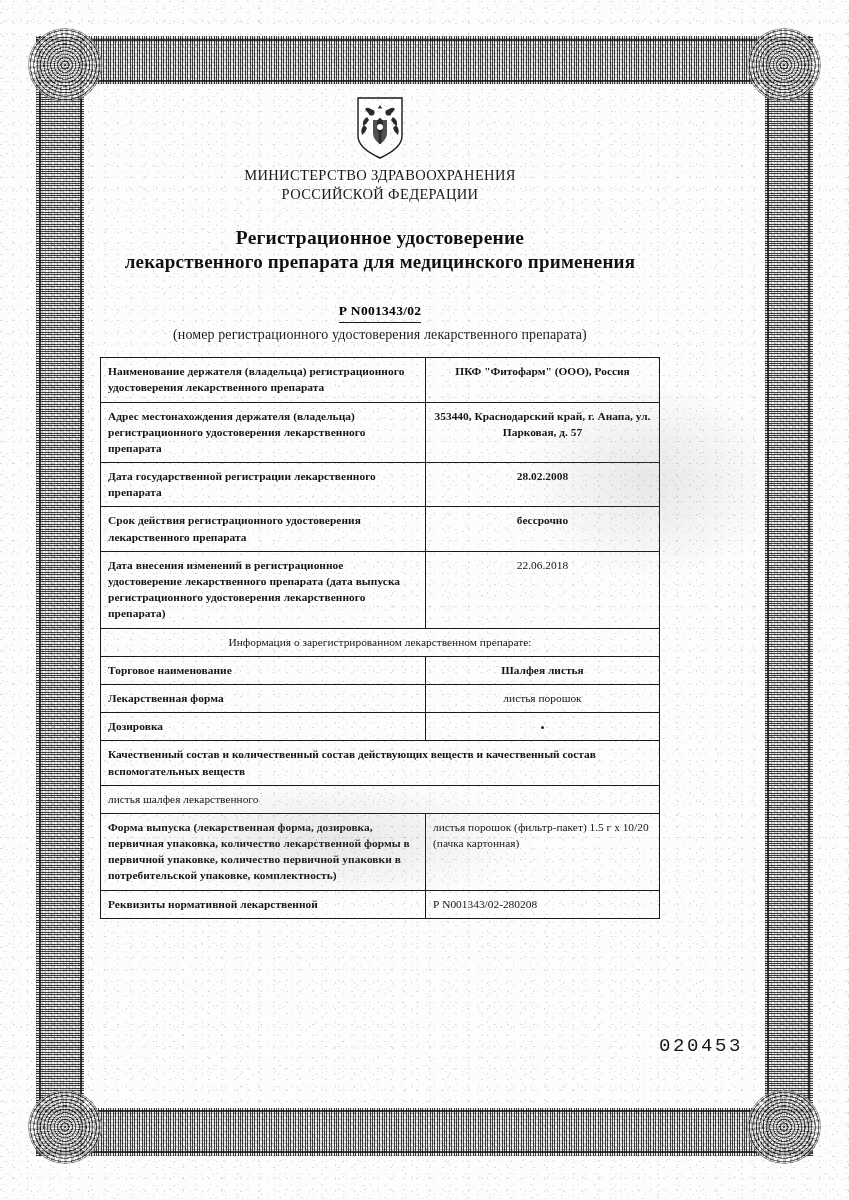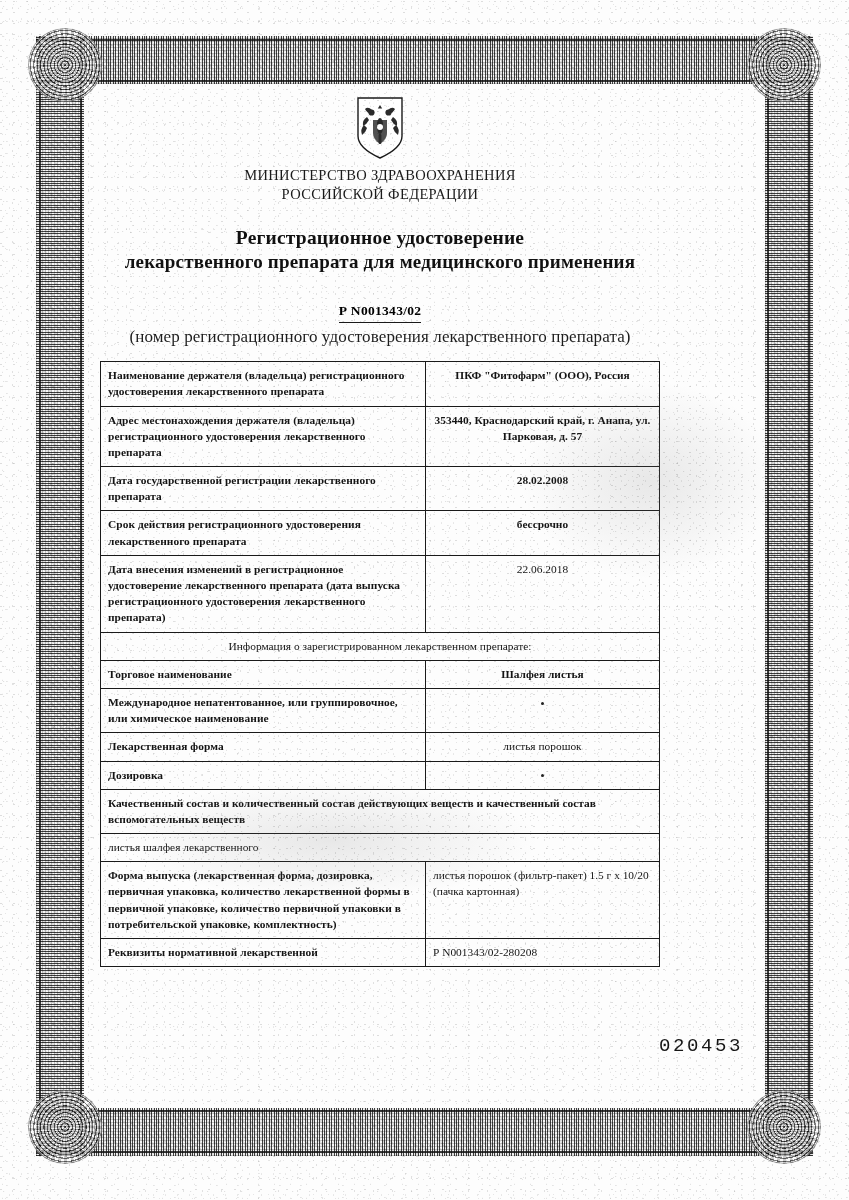--- a/index.html
+++ b/index.html
@@ -138,21 +138,21 @@
   }
   .regno {
     display: inline-block;
     font-weight: bold;
     font-size: 13.5px;
     border-bottom: 1.3px solid #1a1a1a;
     padding-bottom: 3px;
     letter-spacing: .3px;
   }
   .regno-caption {
-    font-size: 17px;
+    font-size: 14px;
     color: #1d1d1d;
     margin-top: 4px;
     letter-spacing: .1px;
   }
 
   
   table.reg-table {
     margin-top: 14px;
     width: 100%;
     border-collapse: collapse;
@@ -313,24 +313,20 @@
             <td class="value plain">22.06.2018</td>
           </tr>
           <tr>
             <td colspan="2" class="full">Информация о зарегистрированном лекарственном препарате:</td>
           </tr>
           <tr>
             <td class="label">Торговое наименование</td>
             <td class="value">Шалфея листья</td>
           </tr>
           <tr>
-            <td class="label">Международное непатентованное, или группировочное, или химическое наименование</td>
-            <td class="value"><span class="dot"></span></td>
-          </tr>
-          <tr>
             <td class="label">Лекарственная форма</td>
             <td class="value plain">листья порошок</td>
           </tr>
           <tr>
             <td class="label">Дозировка</td>
             <td class="value"><span class="dot"></span></td>
           </tr>
           <tr>
             <td colspan="2" class="full bold-left">Качественный состав и количественный состав действующих веществ и качественный состав вспомогательных веществ</td>
           </tr>

